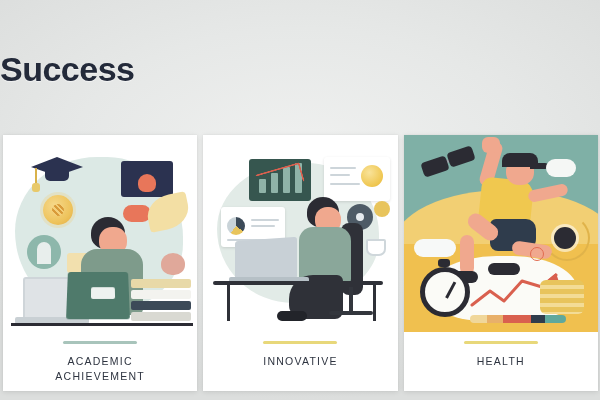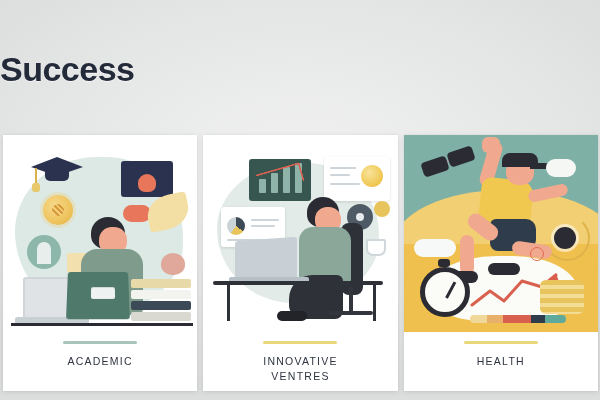--- a/index.html
+++ b/index.html
@@ -485,20 +485,21 @@
         <i style="top:33px;background:#d9d9d2;"></i>
       </div>
 
       <div class="ic c1-desk"></div>
     </div>
 
     <div class="card-foot">
       <div class="divider" style="background:#a8c4bb"></div>
       <div class="caption">
         <div>ACADEMIC</div>
+        <div>ACHIEVEMENT</div>
       </div>
     </div>
   </div>
 
   <div class="card">
     <div class="card-art">
       <div class="blob c2-blob"></div>
 
       <div class="ic c2-panel-chart">
         <i style="left:10px;height:14px;"></i>
@@ -540,21 +541,20 @@
 
       <div class="ic c2-desktop"></div>
       <div class="ic c2-desk-leg" style="left:24px;"></div>
       <div class="ic c2-desk-leg" style="right:22px;"></div>
     </div>
 
     <div class="card-foot">
       <div class="divider" style="background:#e8d87a"></div>
       <div class="caption">
         <div>INNOVATIVE</div>
-        <div>VENTRES</div>
       </div>
     </div>
   </div>
 
   <div class="card">
     <div class="card-art c3-art">
       <div class="c3-sand"></div>
       <div class="c3-dune"></div>
       <div class="c3-white-blob"></div>
 

